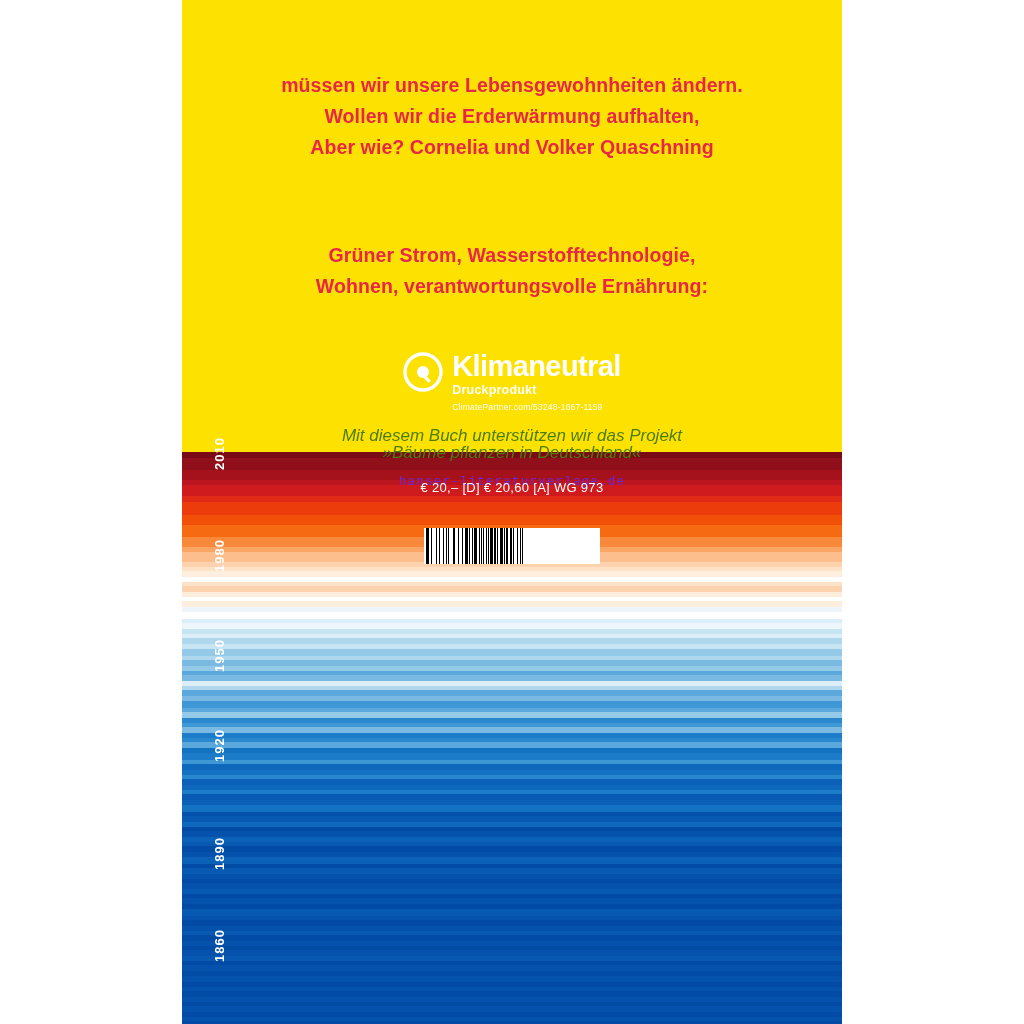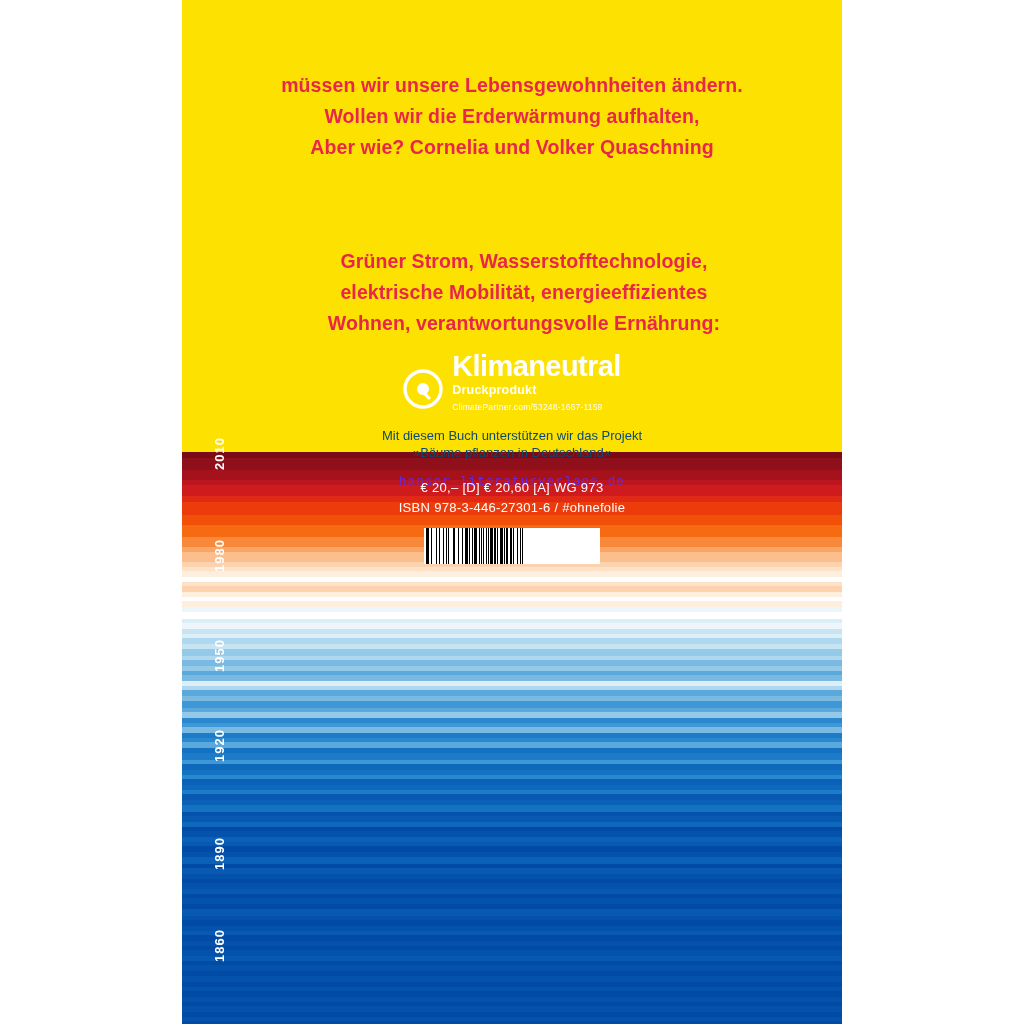--- a/index.html
+++ b/index.html
@@ -43,21 +43,21 @@
     left: 0;
     width: 100%;
     text-align: center;
     color: #e8264a;
     font-weight: bold;
     font-size: 19.5px;
     line-height: 31px;
     letter-spacing: 0.1px;
   }
   #blurb-1 { top: 70px; }
-  #blurb-2 { top: 246px; margin-left: 12px; }
+  #blurb-2 { top: 240px; }
   .blurb p {
     margin: 0;
     padding: 0;
   }
   
   #stripes {
     position: absolute;
     left: 0;
     top: 452px;
     width: 100%;
@@ -85,21 +85,21 @@
   #klima {
     position: absolute;
     left: 0;
     top: 352px;
     width: 100%;
     text-align: center;
     color: #ffffff;
   }
   #klima-logo-row {
     display: flex;
-    align-items: flex-end;
+    align-items: flex-start;
     justify-content: center;
     gap: 9px;
   }
   #klima-text-col {
     text-align: left;
     line-height: 1;
   }
   #klima-title {
     font-size: 29px;
     font-weight: bold;
@@ -111,23 +111,24 @@
     font-weight: bold;
     letter-spacing: 0.2px;
     margin-top: 1px;
   }
   #klima-url {
     font-size: 8.5px;
     letter-spacing: 0.2px;
     margin-top: 2px;
   }
   .tiny-line {
-    font-size: 13px;
+    font-size: 17px;
     line-height: 17px;
-    color: #0c4a6e;
+    color: #4d7c0f;
+    font-style: italic;
   }
   #project-lines { margin-top: 14px; }
   #website {
     margin-top: 14px;
     font-size: 12.5px;
     letter-spacing: 1.2px;
     color: #6d28d9;
     font-family: "Liberation Mono", monospace;
   }
   
@@ -167,21 +168,20 @@
   <div id="cover">
 
     <div id="yellow-block">
       <div class="blurb" id="blurb-1">
         <p>müssen wir unsere Lebensgewohnheiten ändern.</p>
         <p>Wollen wir die Erderwärmung aufhalten,</p>
         <p>Aber wie? Cornelia und Volker Quaschning</p>
       </div>
       <div class="blurb" id="blurb-2">
         <p>Grüner Strom, Wasserstofftechnologie,</p>
-        <p>elektrische Mobilität, energieeffizientes</p>
         <p>Wohnen, verantwortungsvolle Ernährung:</p>
       </div>
     </div>
 
     <div id="stripes">
         <div class="stripe" style="top: 0px; height: 6px; background: rgb(122, 10, 22);"></div>
         <div class="stripe" style="top: 6px; height: 5px; background: rgb(143, 15, 26);"></div>
         <div class="stripe" style="top: 11px; height: 7px; background: rgb(143, 15, 26);"></div>
         <div class="stripe" style="top: 18px; height: 4px; background: rgb(165, 18, 28);"></div>
         <div class="stripe" style="top: 22px; height: 6px; background: rgb(165, 18, 28);"></div>
@@ -319,21 +319,20 @@
       </div>
       <div id="project-lines">
         <div class="tiny-line">Mit diesem Buch unterstützen wir das Projekt</div>
         <div class="tiny-line">»Bäume pflanzen in Deutschland«</div>
       </div>
       <div id="website">hanser-literaturverlage.de</div>
     </div>
 
     <div id="price-block">
       <div>€ 20,– [D]   € 20,60 [A]   WG 973</div>
-      <div>ISBN 978-3-446-27301-6 / #ohnefolie</div>
     </div>
 
     <div id="barcode">
         <div class="bar" style="width: 1.56px;"></div>
         <div class="gap" style="width: 0.52px;"></div>
         <div class="bar" style="width: 1.04px;"></div>
         <div class="gap" style="width: 0.52px;"></div>
         <div class="bar" style="width: 0.52px;"></div>
         <div class="gap" style="width: 1.04px;"></div>
         <div class="bar" style="width: 1.04px;"></div>

